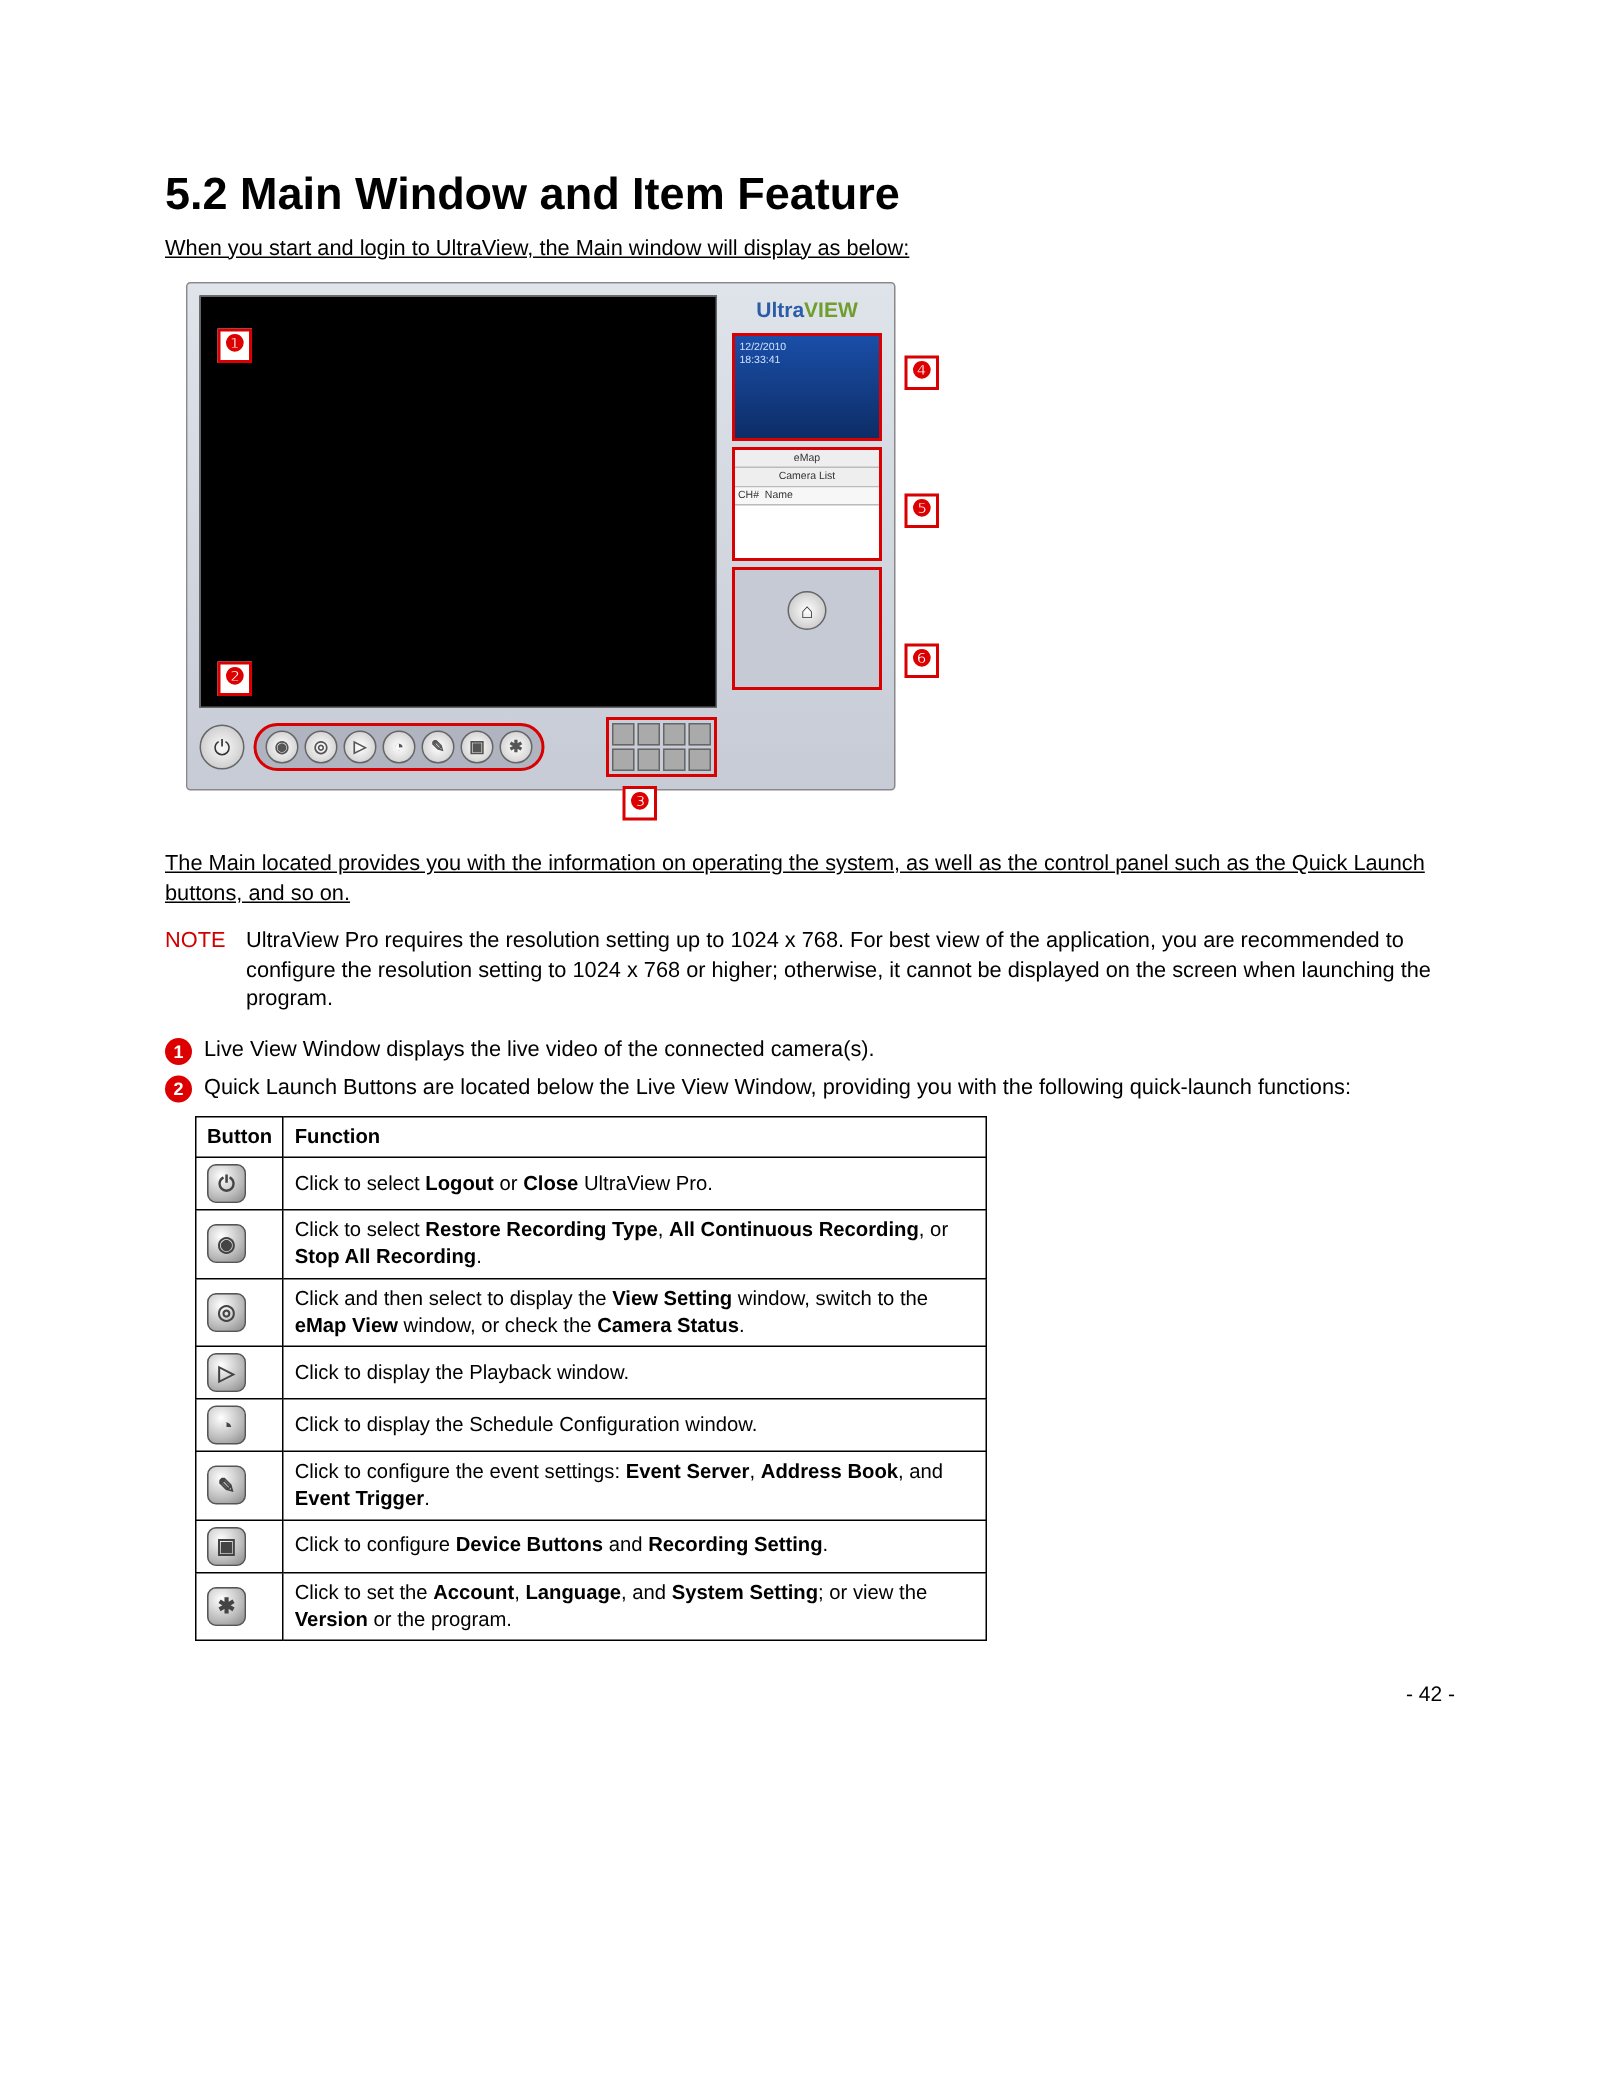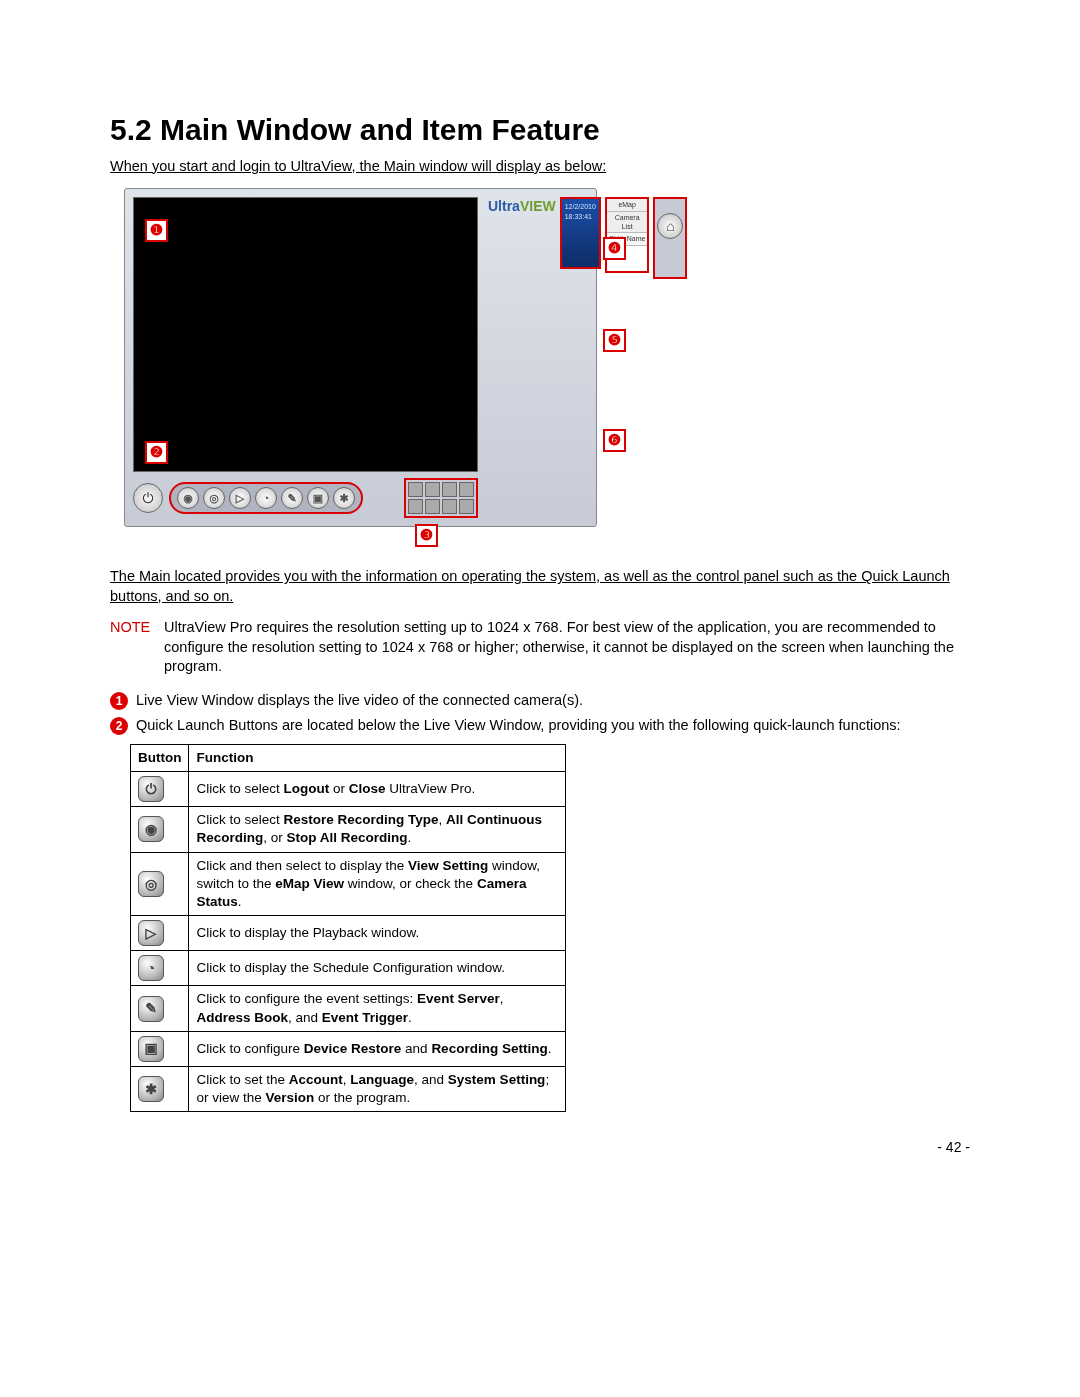--- a/index.html
+++ b/index.html
@@ -68,21 +68,21 @@
     font-size:11px;color:#555;font-weight:bold;
   }
   .grid-box {
     border:2px solid #d80000;
     padding:2px;
     display:grid;grid-template-columns:repeat(4,15px);grid-template-rows:repeat(2,15px);
     gap:2px;
     margin-left:auto;
   }
   .grid-box div{background:#aaa;border:1px solid #666;}
-  .mock-right { width:100px; display:flex;flex-direction:row;gap:4px; }
+  .mock-right { width:100px; display:flex;flex-direction:column;gap:4px; }
   .logo { color:#2a5ca8;font-weight:bold;font-size:14px;text-align:center;margin-bottom:2px;}
   .logo .v{color:#709e2e;}
   .preview {
     border:2px solid #d80000;
     height:72px;
     background:linear-gradient(#1a4ea8,#0d2d66);
     color:#cfe3ff;font-size:7px;padding:3px;
   }
   .camlist {
     border:2px solid #d80000;
@@ -134,21 +134,21 @@
     display:flex;align-items:center;justify-content:center;
     font-size:12px;flex-shrink:0;margin-top:1px;
   }
   .item .txt{flex:1;}
   .item .txt .b{font-weight:normal;}
 
   
   table.fn {
     border-collapse:collapse;
     margin:8px 0 0 20px;
-    width:436px;
+    width:528px;
     font-size:13.5px;
   }
   table.fn th, table.fn td {
     border:1px solid #000;
     padding:4px 7px;
     text-align:left;
     vertical-align:middle;
   }
   table.fn th{font-weight:bold;}
   .icon-cell{width:56px;text-align:center;}
@@ -263,21 +263,21 @@
       <tr>
         <td class="icon-cell"><span class="tbl-icon">◔</span></td>
         <td>Click to display the Schedule Configuration window.</td>
       </tr>
       <tr>
         <td class="icon-cell"><span class="tbl-icon">✎</span></td>
         <td>Click to configure the event settings: <b>Event Server</b>, <b>Address Book</b>, and <b>Event Trigger</b>.</td>
       </tr>
       <tr>
         <td class="icon-cell"><span class="tbl-icon">▣</span></td>
-        <td>Click to configure <b>Device Restore</b> and <b>Recording Setting</b>.</td>
+        <td>Click to configure <b>Device Buttons</b> and <b>Recording Setting</b>.</td>
       </tr>
       <tr>
         <td class="icon-cell"><span class="tbl-icon">✱</span></td>
         <td>Click to set the <b>Account</b>, <b>Language</b>, and <b>System Setting</b>; or view the <b>Version</b> or the program.</td>
       </tr>
     </tbody>
 </table>
 
 <div class="footer">- 42 -</div>
 

